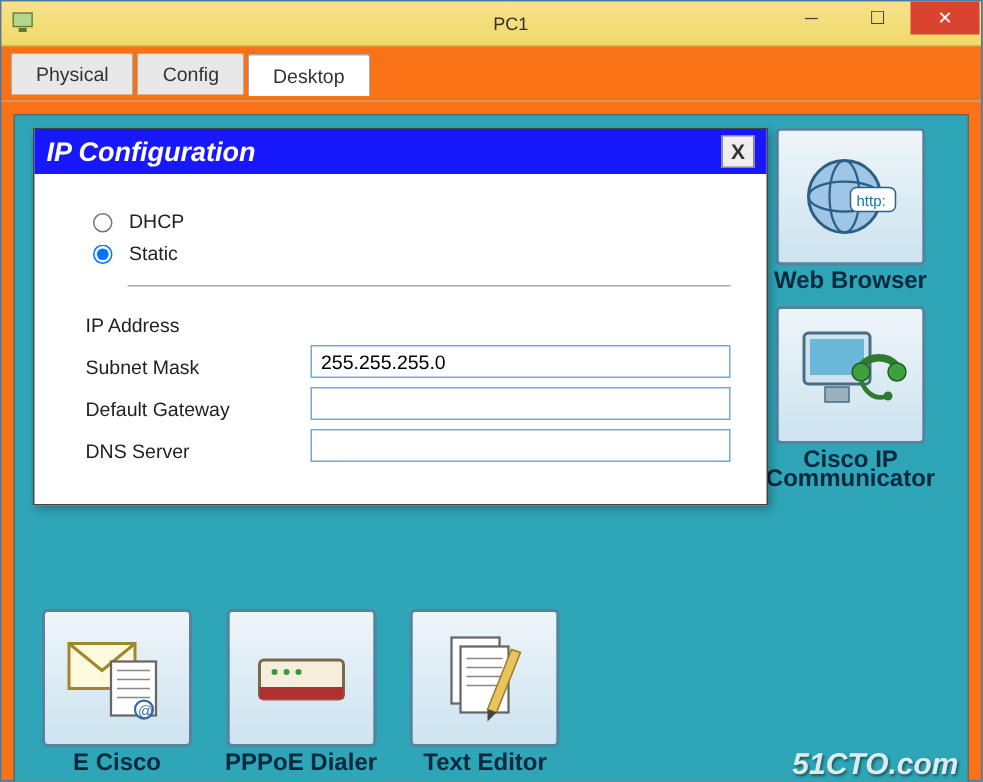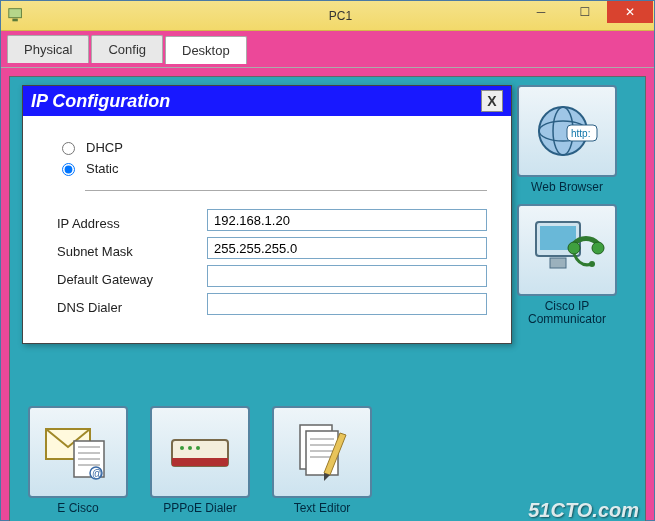--- a/index.html
+++ b/index.html
@@ -1,31 +1,31 @@
 <!DOCTYPE html>
 <html><head>
 <meta charset="utf-8">
 <style>
   * { box-sizing: border-box; font-family: "Segoe UI", Tahoma, sans-serif; }
   body { margin:0; background:#888; }
-  .win { width:655px; height:521px; background:#ec4899; border:1px solid #4a7aa5; position:relative; }
+  .win { width:655px; height:521px; background:#f97316; border:1px solid #4a7aa5; position:relative; }
   .titlebar { height:30px; background:linear-gradient(#f5e28a,#f2d96a); border-bottom:1px solid #d4b84a; display:flex; align-items:center; }
   .titlebar .icon { width:20px; height:20px; margin-left:6px; }
   .titlebar .title { flex:1; text-align:center; font-size:12px; color:#333; }
   .winbtns { display:flex; height:22px; margin-right:1px; margin-top:0; position:absolute; right:0; top:0;}
   .winbtn { width:44px; height:22px; display:flex; align-items:center; justify-content:center; color:#444; font-size:12px;}
   .winclose { background:#d9432f; color:#fff; width:46px;}
   .tabbar { display:flex; padding:4px 6px 4px 6px; border-bottom:1px solid #aaa; gap:0;}
   .tab { padding:6px 16px; font-size:13px; color:#333; border:1px solid #aaa; border-bottom:none; background:#e8e8e8; border-top-left-radius:2px; border-top-right-radius:2px; margin-right:2px;}
   .tab.active { background:#fff; position:relative; top:1px;}
   .desktop-body { position:relative; margin:8px; height:450px; background:#2ea6b8; border:1px solid #666;}
   .launchers { position:absolute; right:16px; top:8px; display:flex; flex-direction:column; gap:10px; width:124px;}
   .launcher { display:flex; flex-direction:column; align-items:center; }
   .iconbox { width:100px; height:92px; background:linear-gradient(#eef5f9,#cde3ef); border:2px solid #5583a0; border-radius:4px; display:flex; align-items:center; justify-content:center;}
-  .launcher .lbl { font-size:12px; font-weight:normal; color:#00293f; margin-top:4px; text-align:center; line-height:13px;}
+  .launcher .lbl { font-size:16px; font-weight:bold; color:#00293f; margin-top:4px; text-align:center; line-height:13px;}
   .bottomrow { position:absolute; left:18px; bottom:10px; display:flex; gap:22px;}
   .dialog { position:absolute; left:12px; top:8px; width:490px; background:#fff; border:1px solid #444; box-shadow:2px 2px 6px rgba(0,0,0,0.3);}
   .dlg-title { background:#1818ff; color:#fff; font-size:18px; font-weight:bold; font-style:italic; padding:4px 8px; display:flex; align-items:center; justify-content:space-between;gap:36px;}
   .dlg-close { width:22px; height:22px; background:#eee; color:#333; display:flex; align-items:center; justify-content:center; border:1px solid #888; font-size:14px; font-style:normal;}
   .dlg-body { padding:18px 24px 22px 34px; font-size:13px; color:#222;}
   .radio-row { display:flex; align-items:center; gap:8px; margin:5px 0;}
   hr.sep { border:none; border-top:1px solid #aaa; margin:14px 0 18px 28px;}
   .field-row { display:flex; align-items:flex-end; margin:6px 0;}
   .field-lbl { width:150px;}
   .field-inp { flex:1; height:22px; border:1px solid #7aa7c7; padding:2px 6px; font-size:13px; background:#fff;}
@@ -147,32 +147,31 @@
           <input type="radio" name="ipmode" style="">
           <span>DHCP</span>
         </label>
         <label class="radio-row">
           <input type="radio" name="ipmode" checked="" style="">
           <span>Static</span>
         </label>
         <hr class="sep">
         <div class="field-row">
           <div class="field-lbl">IP Address</div>
-          <input class="field-inp" value="192.168.1.20" style="">
         </div>
         <div class="field-row">
           <div class="field-lbl">Subnet Mask</div>
           <input class="field-inp" value="255.255.255.0" style="">
         </div>
         <div class="field-row">
           <div class="field-lbl">Default Gateway</div>
           <input class="field-inp" value="" style="">
         </div>
         <div class="field-row">
-          <div class="field-lbl">DNS Dialer</div>
+          <div class="field-lbl">DNS Server</div>
           <input class="field-inp" value="" style="">
         </div>
       </div>
     </div>
 
     <div class="watermark">
       <div>51CTO.com</div>
     </div>
   </div>
 </div>

